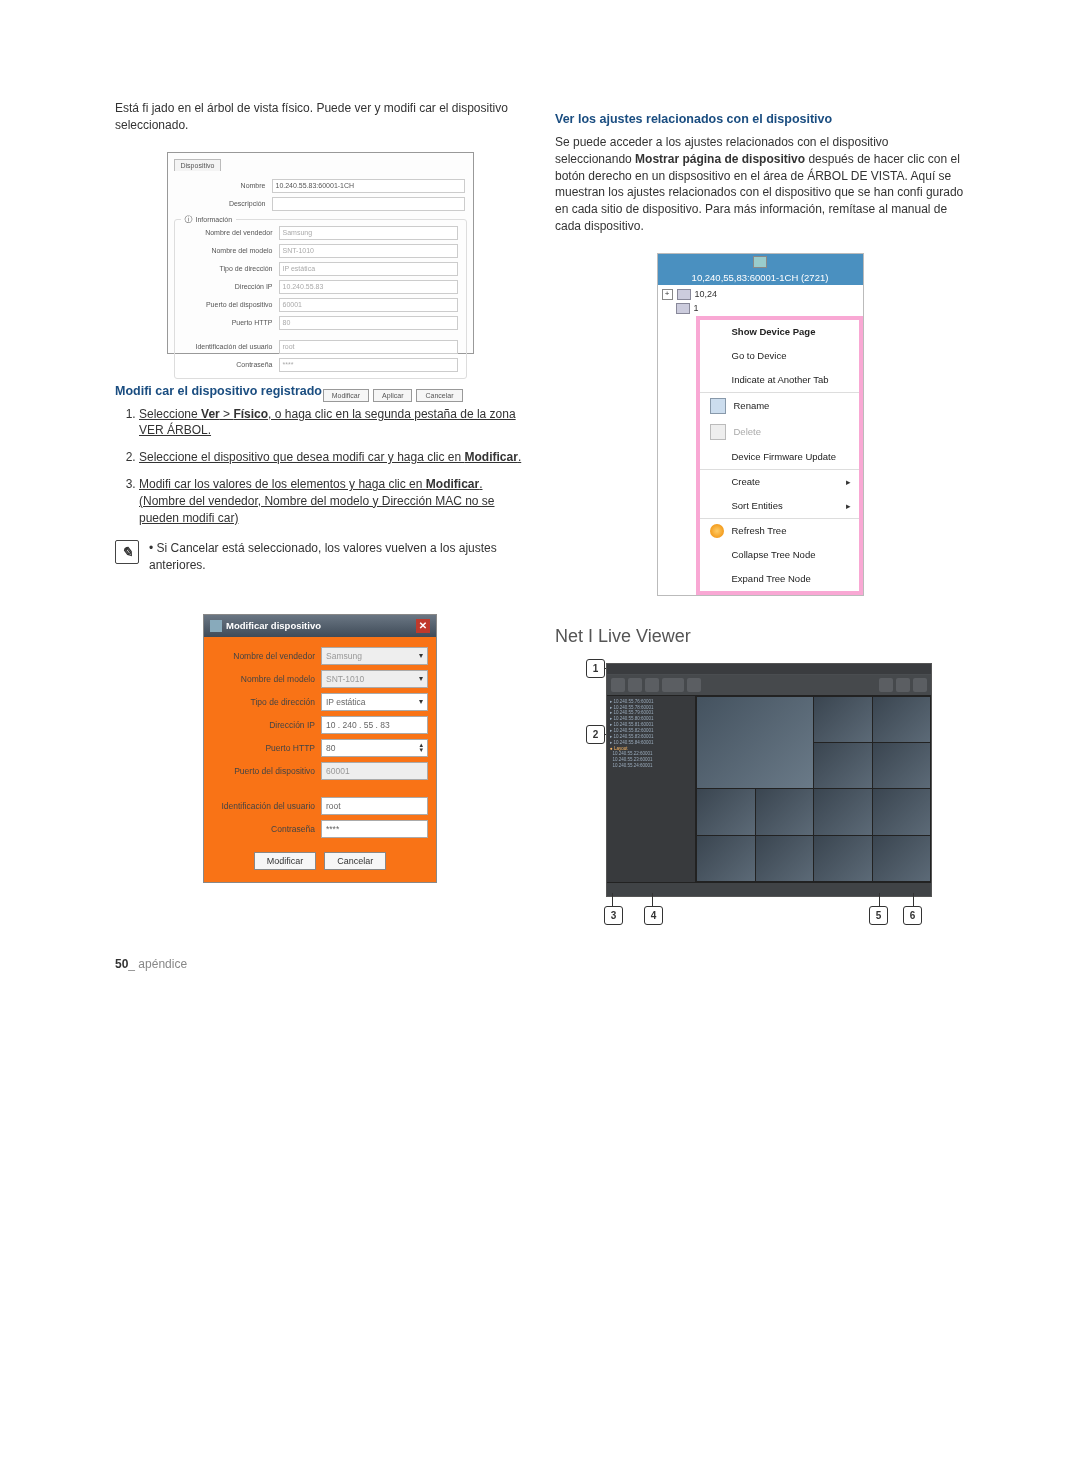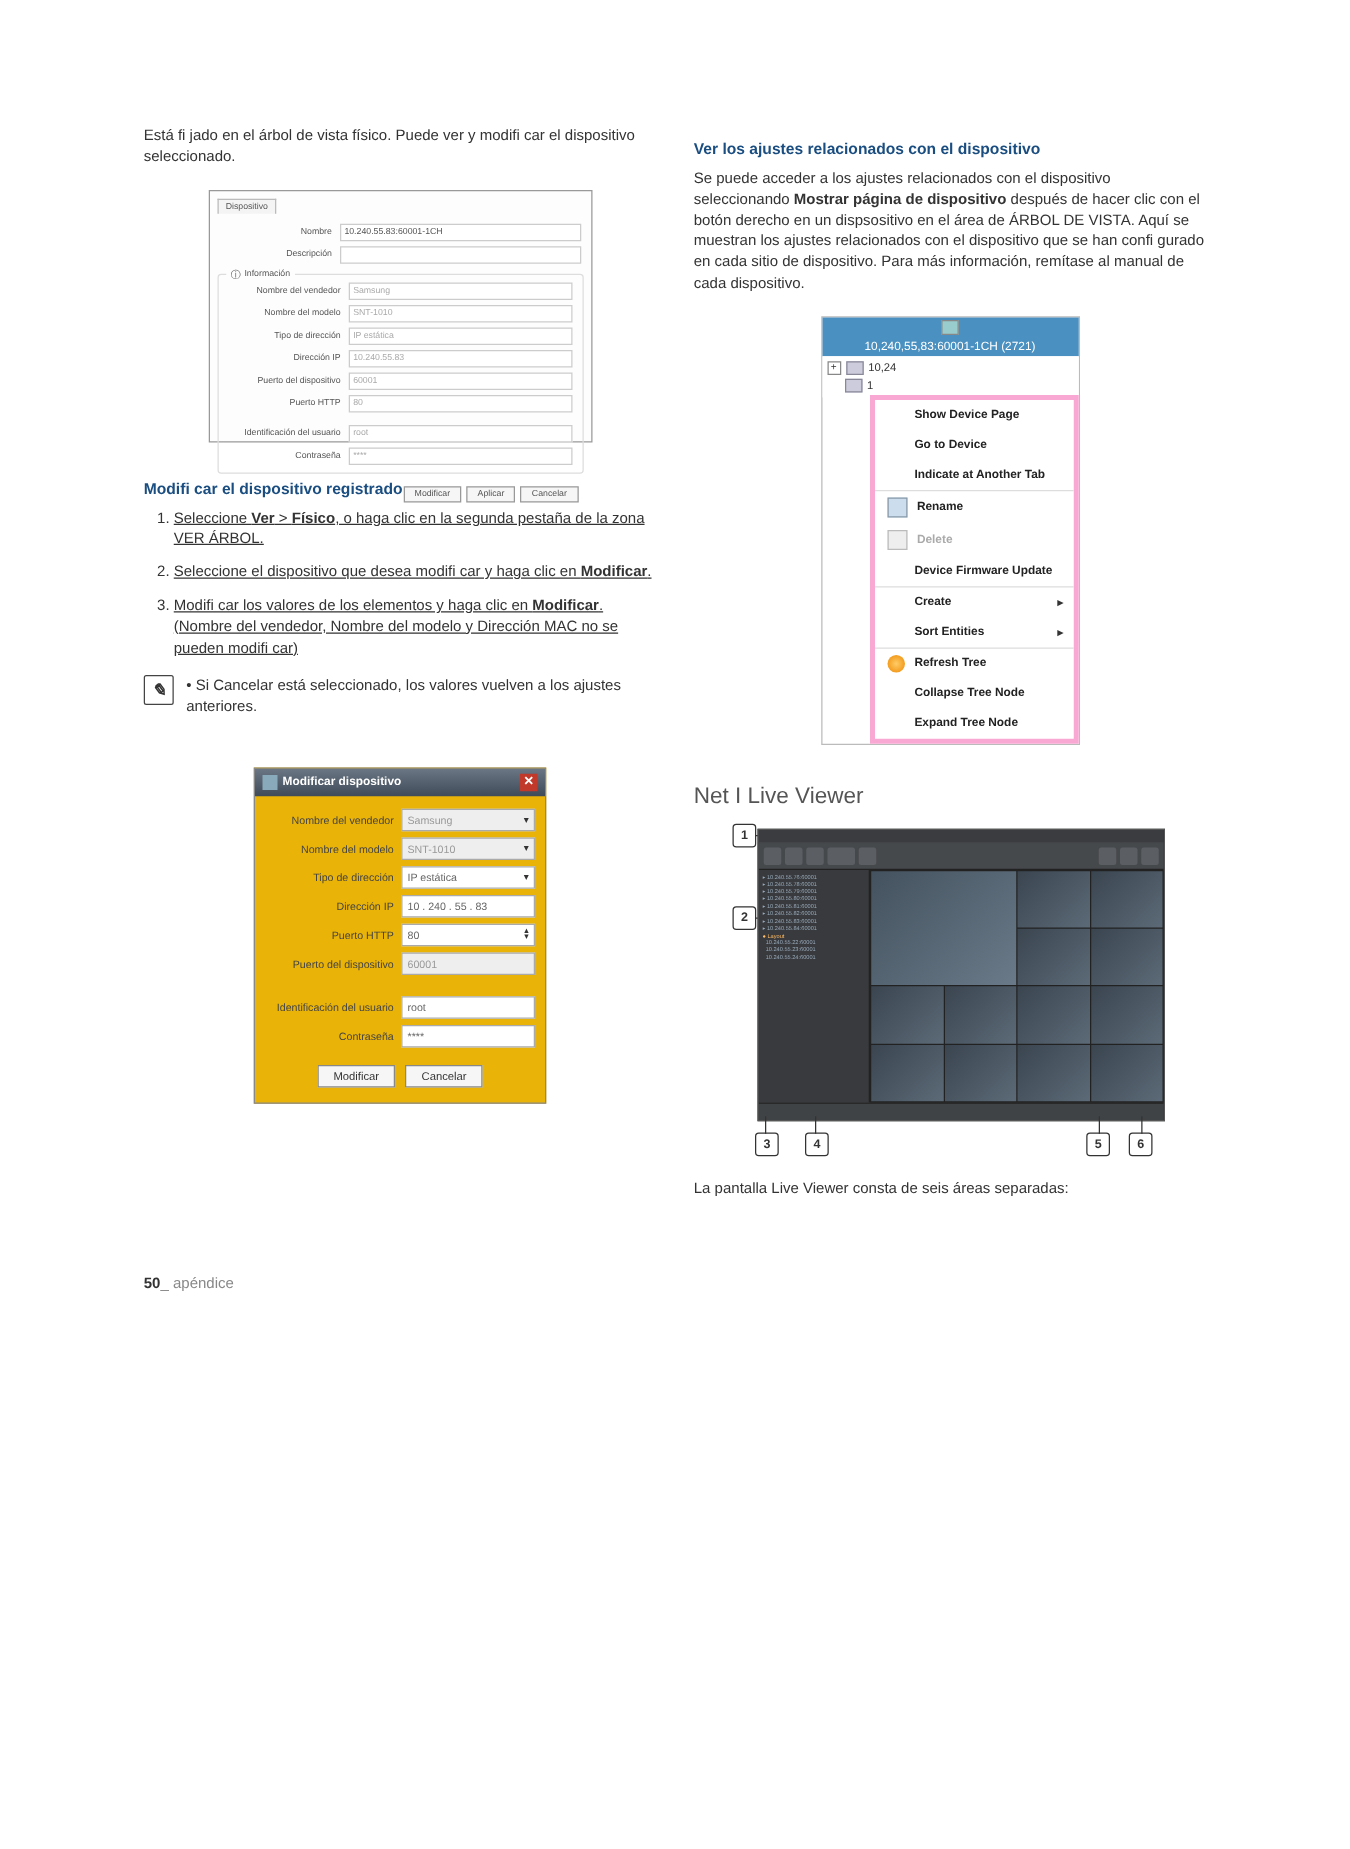--- a/index.html
+++ b/index.html
@@ -149,21 +149,21 @@
     padding: 2px 8px;
     font-size: 7px;
     background: #f6f6f6;
   }
 
   
   .dialog {
     width: 232px;
     margin: 10px auto 0 auto;
     border: 1px solid #888;
-    background: #eab308;
+    background: #f97316;
     font-size: 9px;
   }
   .dialog-title {
     background: linear-gradient(#6a7683,#3f4b58);
     color: #fff;
     padding: 4px 6px;
     font-weight: bold;
     font-size: 9.5px;
     display: flex;
     align-items: center;
@@ -269,21 +269,20 @@
     margin-left: 38px;
     margin-top:-2px;
   }
   .cm-item {
     padding: 5px 10px;
     display: flex;
     align-items: center;
     gap: 8px;
     color: #222;
     position: relative;
-    font-weight: bold;
   }
   .cm-item.bold { font-weight: bold; }
   .cm-item.dis { color: #aaa; }
   .cm-sep {
     border-top: 1px solid #ddd;
     margin: 0;
   }
   .cm-icon {
     width: 14px;
     height: 14px;
@@ -688,19 +687,18 @@
       <div class="callout c3">3</div>
         <div class="callout-line l3"></div>
       <div class="callout c4">4</div>
         <div class="callout-line l4"></div>
       <div class="callout c5">5</div>
         <div class="callout-line l5"></div>
       <div class="callout c6">6</div>
         <div class="callout-line l6"></div>
     </div>
 
-    <div class="caption">La pantalla Live Viewer consta de seis áreas separadas:</div>
   </div>
 </div>
 
 <div class="footer">
   <span class="pg">50</span><span>_ apéndice</span>
 </div>
 
 </body></html>

